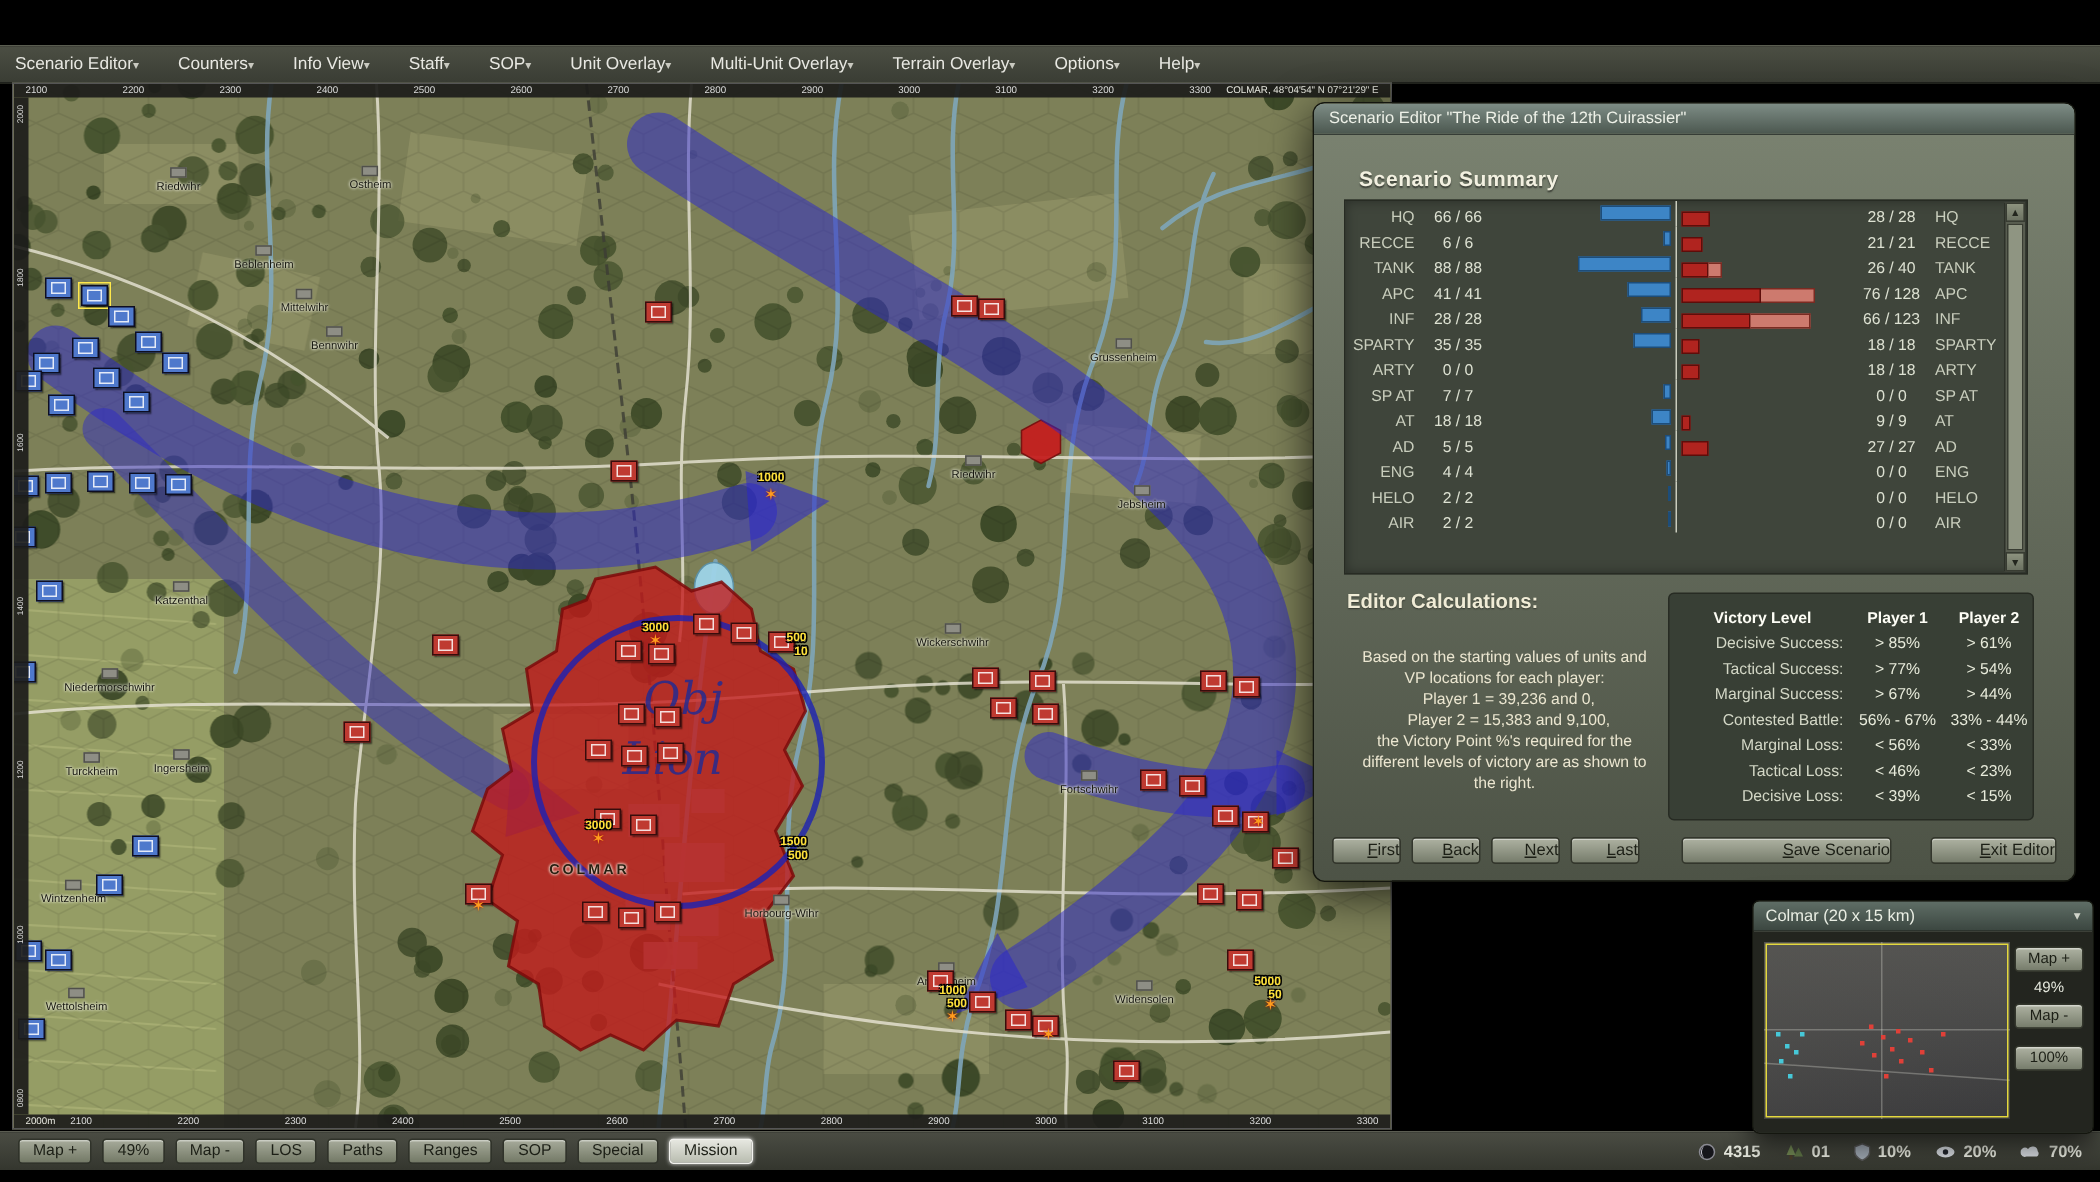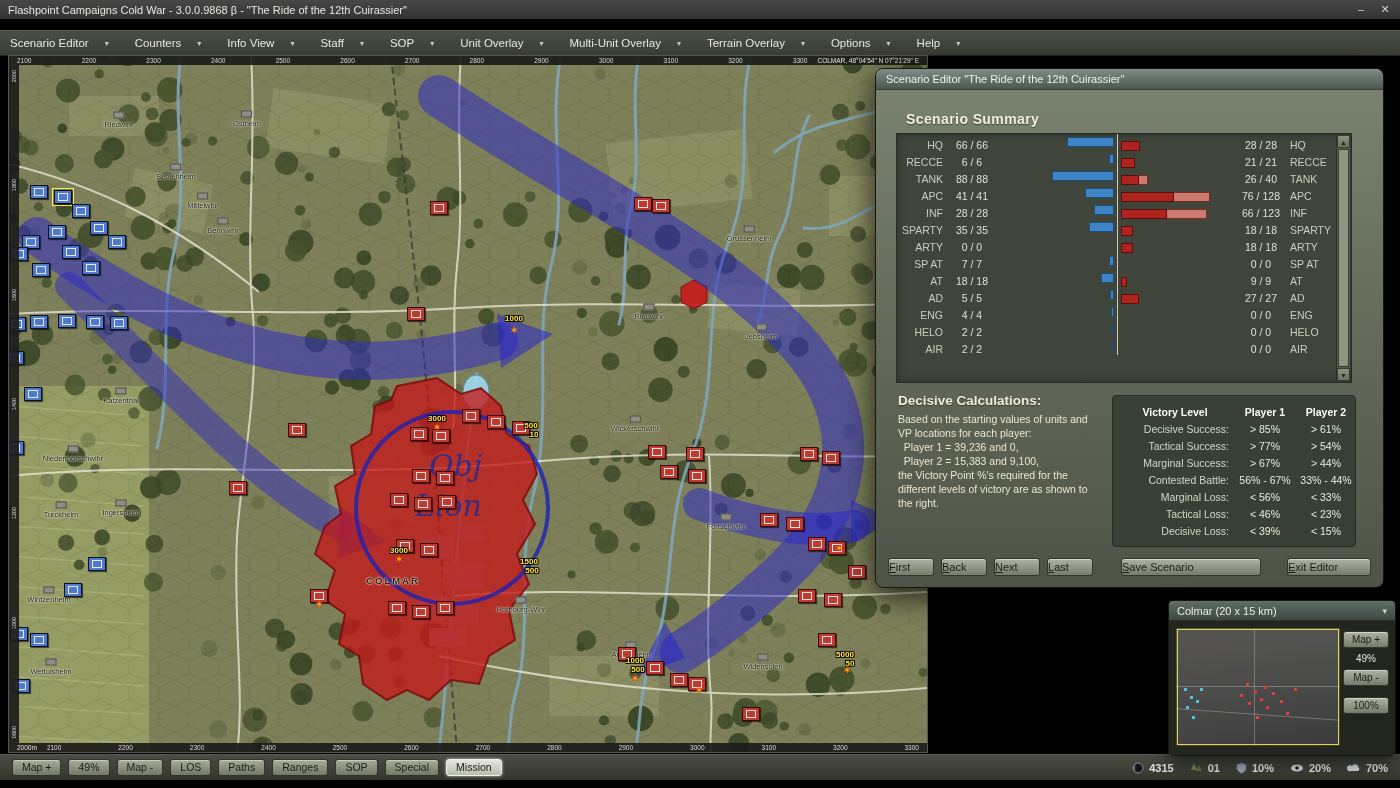--- a/index.html
+++ b/index.html
@@ -10,21 +10,21 @@
   .titlebar{position:absolute;top:0;left:0;right:0;height:19px;background:linear-gradient(#474747,#333);
     color:#e6e6e2;font-size:11px;display:flex;align-items:center;padding:0 8px;}
   .tb-text{flex:1;white-space:nowrap;overflow:hidden;}
   .win-btns{display:flex;gap:10px;color:#cfcfcf;font-size:11px;}
   .win-btn{cursor:default;width:14px;text-align:center;}
 
   
   .menubar{position:absolute;top:30px;left:0;right:0;height:24px;background:linear-gradient(#4b4e43,#3a3d34);
     border-top:1px solid #5a5d50;border-bottom:1px solid #23251e;display:flex;align-items:center;
     padding:0 10px;gap:26px;color:#e8e8e2;font-size:11.5px;}
-  .menu-item{display:flex;align-items:center;gap:16px;cursor:default;}
+  .menu-item{display:flex;align-items:center;gap:0;cursor:default;}
   .menu-item .caret{font-size:8px;color:#c9c9c0;}
 
   
   .map{position:absolute;left:8px;top:55px;width:918px;height:696px;border:1px solid #555;
     background:#7d8058;overflow:hidden;}
   #map-svg{position:absolute;inset:0;width:100%;height:100%;}
   .map-overlay{position:absolute;inset:0;}
   .town{position:absolute;transform:translate(-50%,-50%);display:flex;flex-direction:column;align-items:center;}
   .town-block{width:9px;height:5px;background:#8e8e85;border:1px solid #50504a;margin-bottom:1px;}
   .town-name{font-size:7.5px;color:#17170f;white-space:nowrap;
@@ -83,31 +83,31 @@
   .bar-red{height:10px;background:#b0241f;border:1px solid #5e0d0a;box-sizing:border-box;}
   .bar-red-light{height:10px;background:#cd7a6e;border:1px solid #7a2b22;border-left:none;box-sizing:border-box;}
   .sb{position:absolute;right:1px;top:1px;bottom:1px;width:13px;background:#585d50;border-left:1px solid #2d3129;}
   .sb-btn{height:13px;background:linear-gradient(#8d937f,#6b7161);color:#23261e;font-size:7px;
     line-height:13px;text-align:center;border:1px solid #383c32;box-sizing:border-box;}
   .sb-down{position:absolute;bottom:0;left:0;right:0;}
   .sb-thumb{position:absolute;top:14px;bottom:14px;left:1px;right:1px;background:#8f9582;
     border:1px solid #383c32;}
   .vic-heading{position:absolute;top:324px;left:22px;font-size:13.5px;font-weight:bold;color:#f0ecd6;
     text-shadow:0 1px 1px rgba(0,0,0,.45);}
-  .vic-text{position:absolute;top:344px;left:22px;width:210px;font-size:10.5px;line-height:1.33;
-    color:#ebe6d0;white-space:pre-wrap;}
+  .vic-text{position:absolute;top:363px;left:22px;width:210px;font-size:10.5px;line-height:1.33;
+    color:#ebe6d0;white-space:pre-wrap;text-align:center;}
   .vic-table{position:absolute;top:326px;left:236px;width:244px;background:#383f35;border:1px solid #272b23;
     border-radius:4px;padding:7px 8px;display:grid;grid-template-columns:114px 60px 62px;
     grid-auto-rows:17px;align-items:center;box-sizing:border-box;}
   .vt-h{font-size:10.5px;font-weight:bold;color:#fdfdf5;text-align:center;}
   .vt-h.first{padding-right:6px;}
   .vt-l{font-size:10.5px;color:#d3d7c6;text-align:right;padding-right:6px;}
   .vt-v{font-size:10.5px;color:#e8ebdb;text-align:center;}
   .dlg-buttons{position:absolute;left:12px;right:12px;bottom:10px;height:20px;display:flex;align-items:center;}
-  .btn{height:18px;line-height:16px;text-align:left;font-size:11px;color:#1c1f16;
+  .btn{height:18px;line-height:16px;text-align:right;font-size:11px;color:#1c1f16;
     background:linear-gradient(#aeb2a2,#767c6b);border:1px solid #33362c;border-radius:3px;
     box-shadow:inset 0 1px 0 rgba(255,255,255,.45);box-sizing:border-box;cursor:default;}
   .btn u{text-decoration:underline;}
   .btn.nav{width:46px;margin-right:7px;}
   .btn.save{width:140px;}
   .btn.exit{width:84px;}
   .spacer{flex:1;}
   .spacer2{width:26px;}
 
   
@@ -147,27 +147,20 @@
   .statusbar{margin-left:auto;display:flex;gap:16px;align-items:center;color:#e3e5db;
     font-size:11px;font-weight:bold;}
   .st-item{display:flex;align-items:center;gap:5px;}
   .st-item svg{display:block;}
 </style>
 </head>
 <body>
 
 <div id="app">
 
-  <div class="titlebar">
-    <span class="tb-text">Flashpoint Campaigns Cold War  -  3.0.0.9868 β  -  "The Ride of the 12th Cuirassier"</span>
-    <span class="win-btns">
-      <span class="win-btn">–</span>
-      <span class="win-btn">✕</span>
-    </span>
-  </div>
 
   <div class="menubar" id="menubar">
       <div class="menu-item">
         <span>Scenario Editor</span>
         <span class="caret">▾</span>
       </div>
       <div class="menu-item">
         <span>Counters</span>
         <span class="caret">▾</span>
       </div>
@@ -1033,21 +1026,21 @@
             </div>
           </div>
       </div>
       <div class="sb">
         <div class="sb-btn">▲</div>
         <div class="sb-thumb"></div>
         <div class="sb-btn sb-down">▼</div>
       </div>
     </div>
 
-    <div class="vic-heading">Decisive Calculations:</div>
+    <div class="vic-heading">Editor Calculations:</div>
     <div class="vic-text" id="vic-text"><div>Based on the starting values of units and</div><div>VP locations for each player:</div><div>  Player 1 = 39,236 and 0,</div><div>  Player 2 = 15,383 and 9,100,</div><div>the Victory Point %'s required for the</div><div>different levels of victory are as shown to</div><div>the right.</div></div>
     <div class="vic-table" id="vic-table">
         <div class="vt-h first">Victory Level</div>
         <div class="vt-h">Player 1</div>
         <div class="vt-h">Player 2</div>
         <div class="vt-l">Decisive Success:</div>
         <div class="vt-v">&gt; 85%</div>
         <div class="vt-v">&gt; 61%</div>
         <div class="vt-l">Tactical Success:</div>
         <div class="vt-v">&gt; 77%</div>

